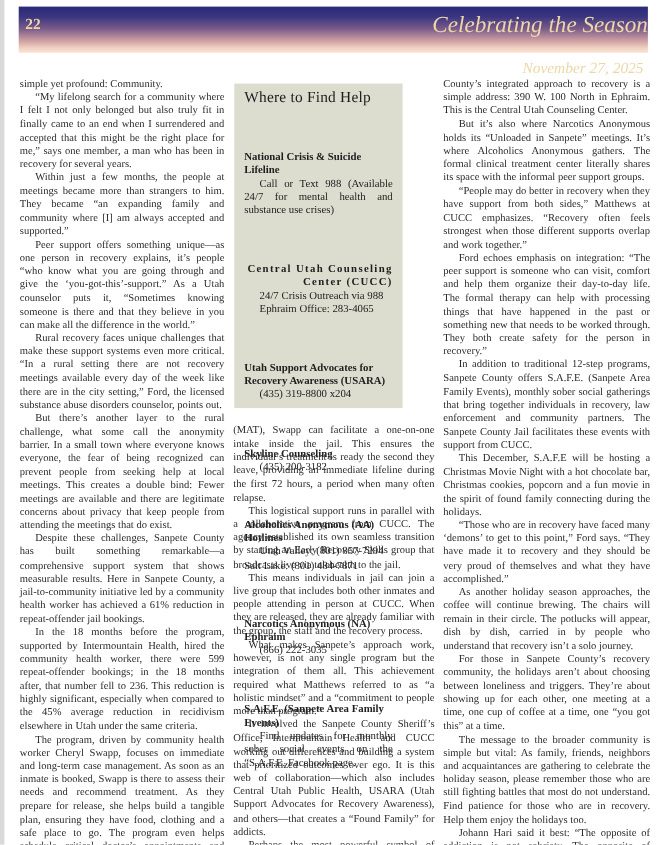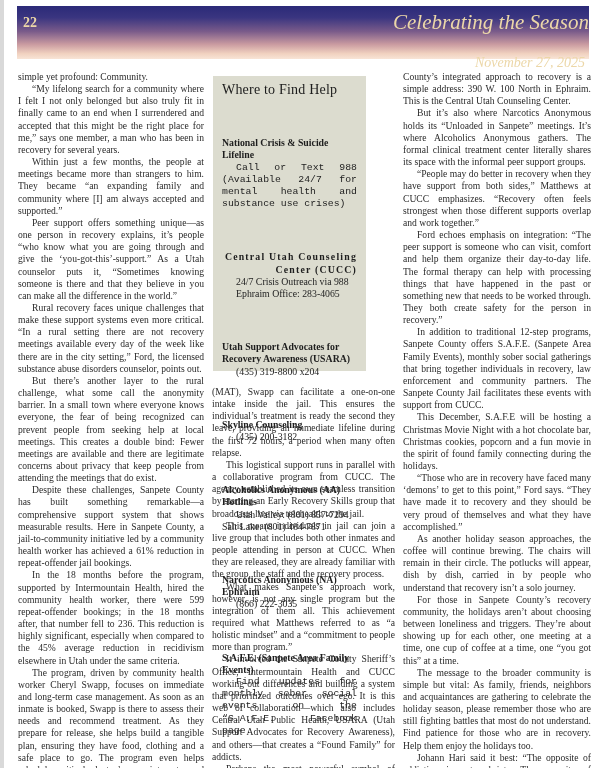--- a/index.html
+++ b/index.html
@@ -8,21 +8,21 @@
     background: #ffffff;
     font-family: "Liberation Serif", "DejaVu Serif", serif;
     color: #2a2a2a;
     position: relative;
   }
   .left-edge {
     position: absolute; left: 0; top: 0; bottom: 0; width: 4px;
     background: #d9d9d9;
   }
   .banner {
-    position: absolute; left: 17px; top: 6px; width: 495px; height: 53px;
+    position: absolute; left: 17px; top: 6px; width: 495px; height: 42px;
     width: calc(600px - 17px - 11px);
     background: linear-gradient(to bottom, #2b2a78 0%, #3a3580 22%, #7a5b8a 48%, #c99aa0 72%, #f1d2c0 90%, #f8e4d6 100%);
   }
   .banner .page-num {
     position: absolute; left: 6px; top: 9px;
     font-size: 14px; font-weight: bold; color: #ecd7a8;
   }
   .banner .title {
     position: absolute; left: 0; right: 0; top: 4px; text-align: right;
     font-size: 21px; font-style: italic; color: #ecd7a8;
@@ -48,21 +48,21 @@
   }
   .help-box h2 {
     margin: 0 0 6px 0; font-size: 14px; font-weight: normal; color: #1c1c1c;
     letter-spacing: 0.2px;
   }
   .help-box .entry { margin-bottom: 9px; margin-top: 41px; }
   .help-box .name { font-weight: bold; color: #1e1e1e; }
   .help-box .name.spaced { letter-spacing: 1.2px; text-align: right; }
   .help-box .detail { padding-left: 14px; }
   .help-box .detail.flush { padding-left: 0; }
-  .help-box .desc { text-indent: 14px; text-align: justify; font-family: Liberation Mono, monospace; }
+  .help-box .desc { text-indent: 14px; text-align: justify; }
   .c2-body { position: absolute; left: 212px; top: 386px; width: 183px; }
 </style>
 </head>
 <body>
 
 <div class="left-edge"></div>
 
 <header class="banner">
   <span class="page-num">22</span>
   <div class="title">Celebrating the Season</div>

